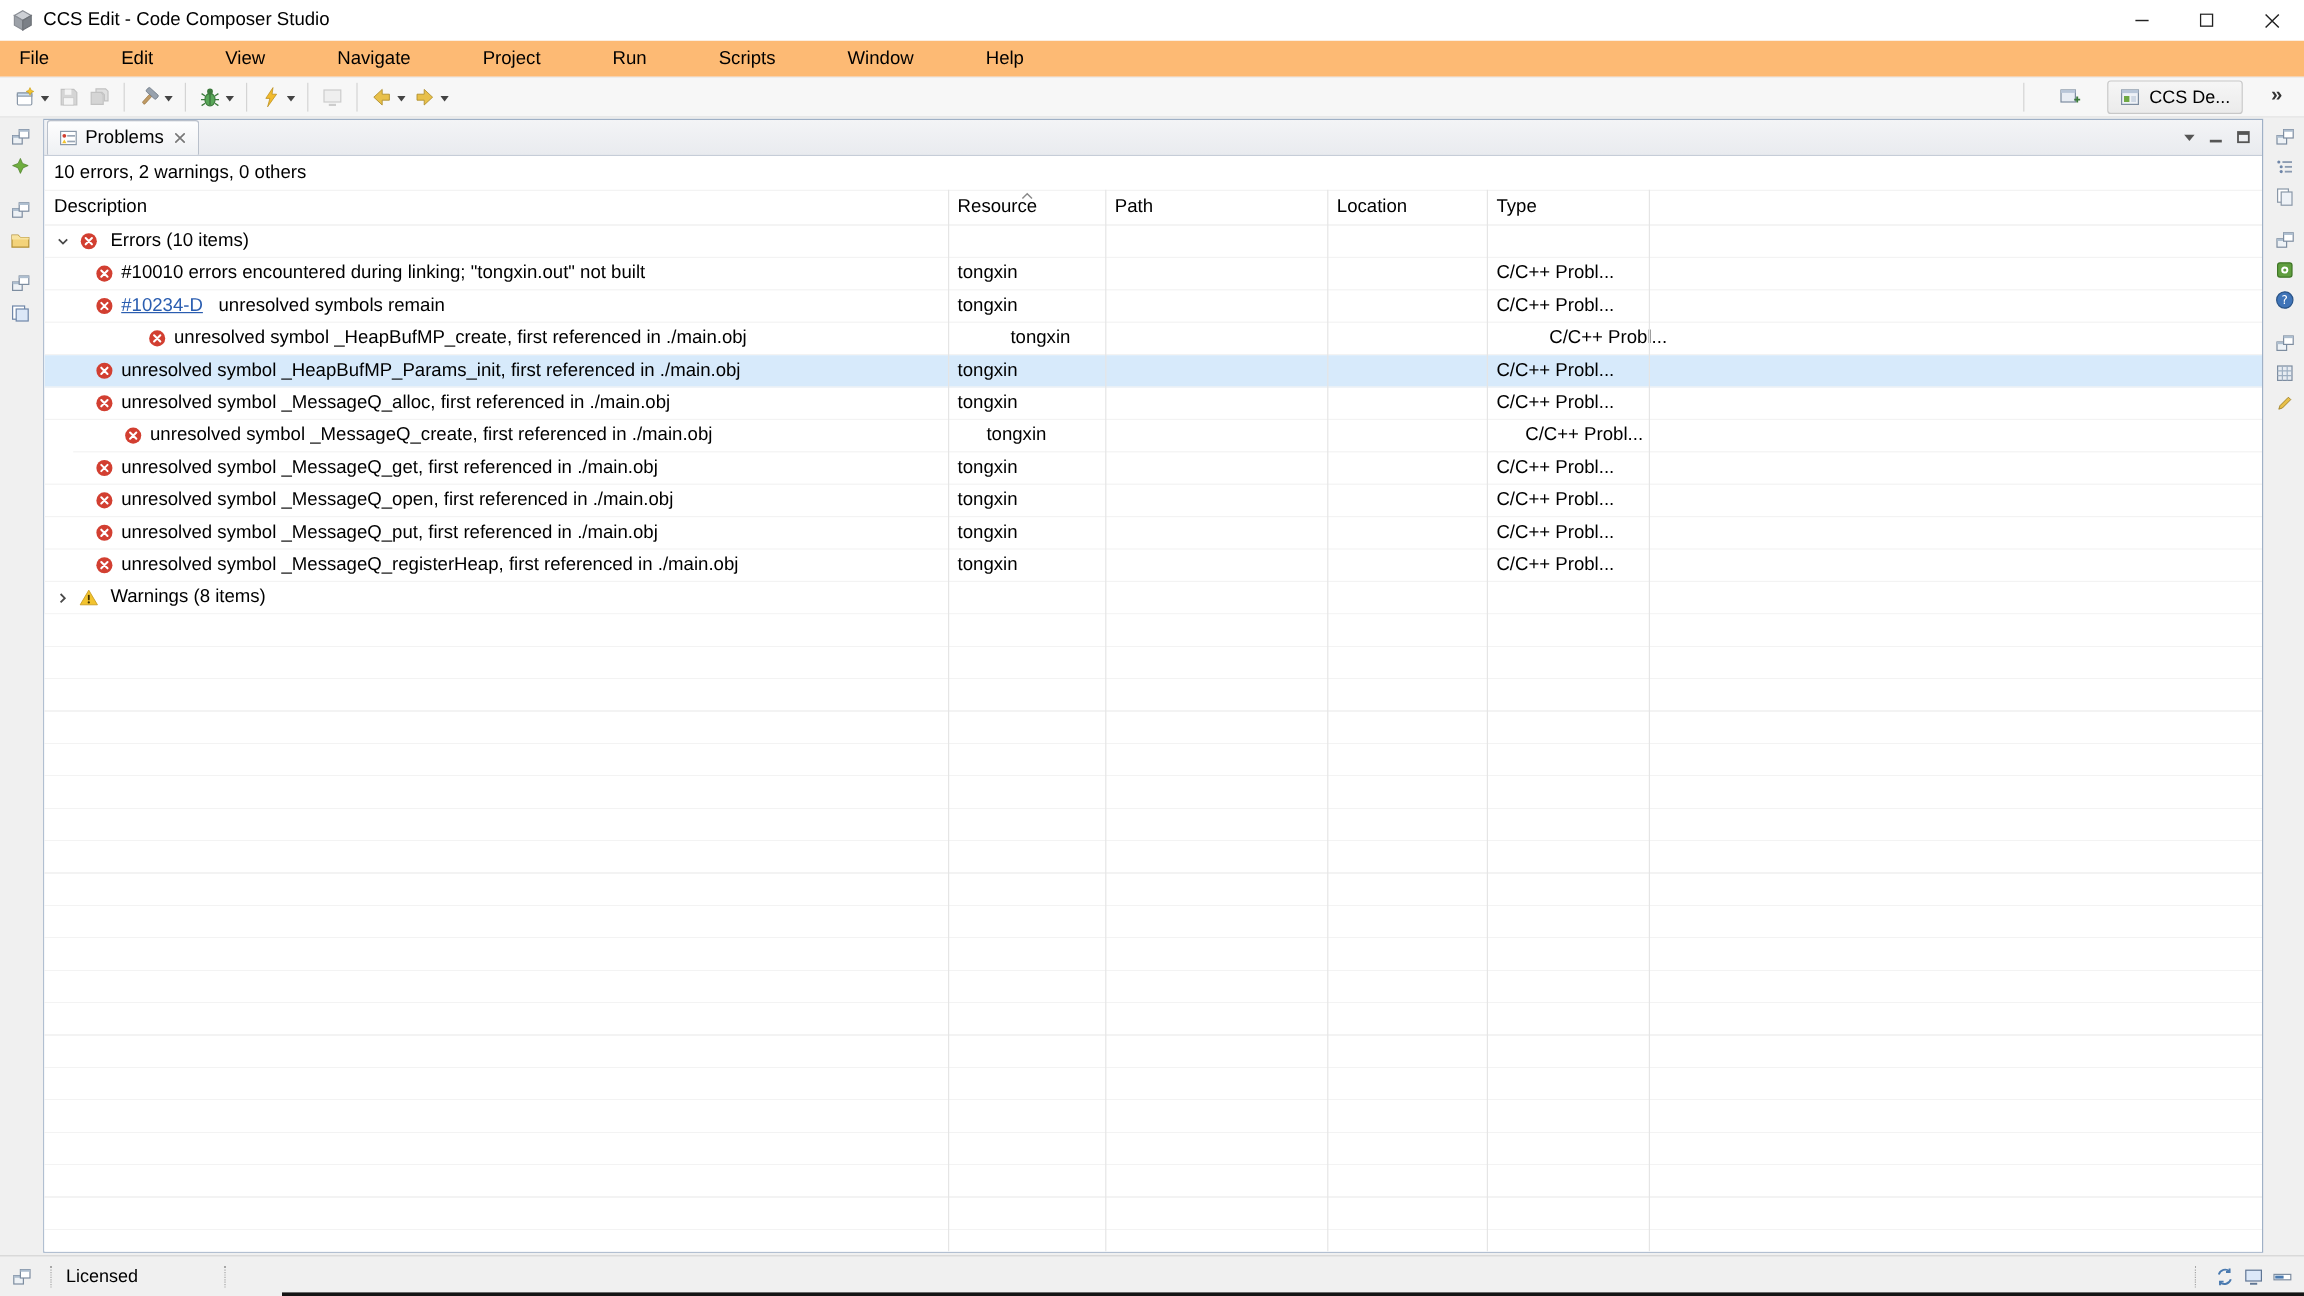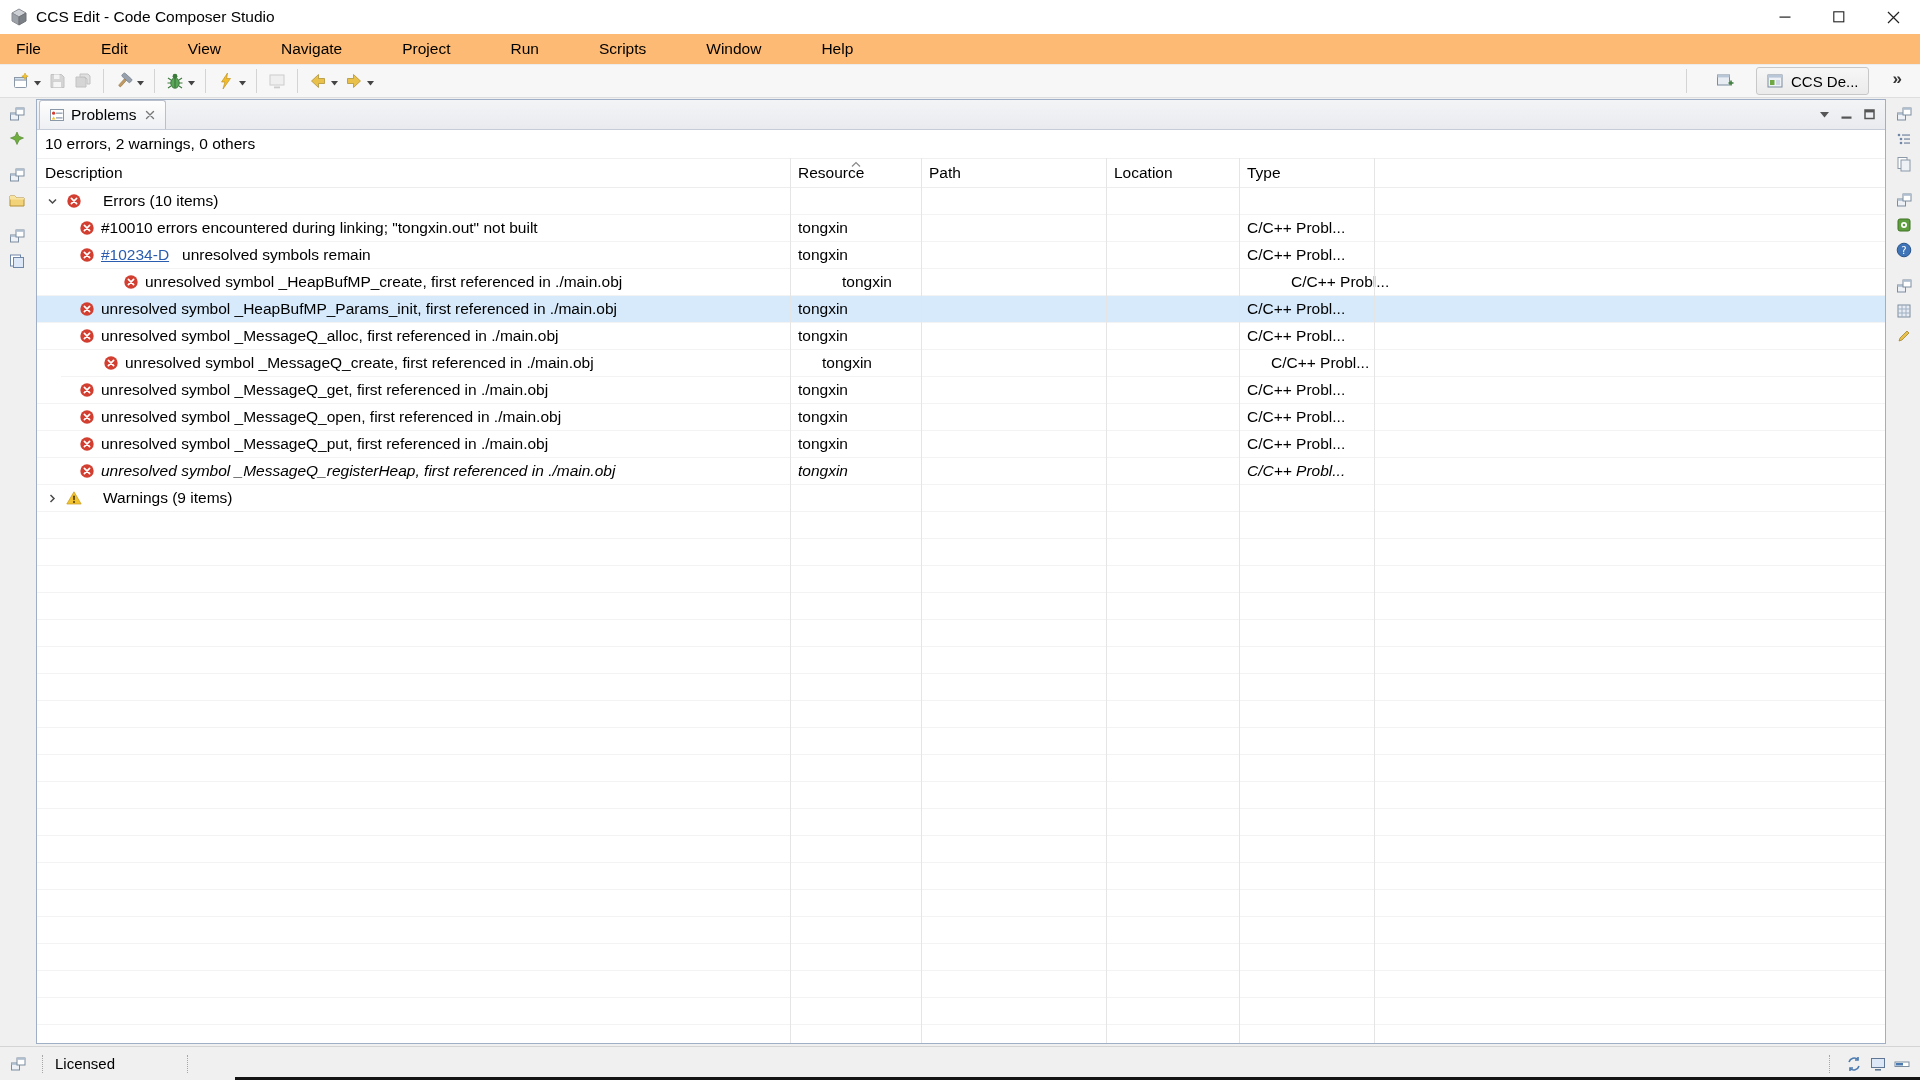--- a/index.html
+++ b/index.html
@@ -55,21 +55,21 @@
   .hcell { position: relative; display: flex; align-items: center; padding-left: 8px; overflow: hidden; white-space: nowrap; }
   .sort-ind { position: absolute; top: 0; left: 50%; transform: translateX(-50%); line-height: 6px; }
 
   .table-body { flex: none; display: flex; flex-direction: column; }
   .row { display: grid; height: 27px; flex: none; border-bottom: 1px solid #f3f3f3; font-size: 15.5px; align-items: center; background: transparent; }
   .row.selected { background: #d7eafb; }
   .cell { padding-left: 8px; white-space: nowrap; overflow: hidden; height: 100%; display: flex; align-items: center; }
   .desc-cell { gap: 6px; }
   .indent { width: 28px; flex: none; }
   .chev { width: 15px; flex: none; display: flex; justify-content: center; }
-  .glabel { margin-left: 15px; }
+  .glabel { margin-left: 4px; }
   .link { color: #2a5db0; text-decoration: underline; margin-right: 7px; }
   .empty-fill { flex: 1; background: repeating-linear-gradient(to bottom, #fff 0px, #fff 26px, #f3f3f3 26px, #f3f3f3 27px); }
 
   
   .statusbar { height: 34px; flex: none; background: #f0f0f0; border-top: 1px solid #d4d4d4; display: flex; align-items: center; font-size: 15px; padding: 0 6px; }
   .sb-sep { height: 18px; border-left: 1px dotted #a6a6a6; margin: 0 12px; }
   .sb-text { width: 120px; }
   .sb-spacer { flex: 1; }
   .taskbar-sliver { position: absolute; left: 235px; right: 0; bottom: 0; height: 3px; background: #141414; }
 </style>
@@ -546,21 +546,21 @@
                   </svg>
                 </span>
                 <span class="dtext">unresolved symbol _MessageQ_put, first referenced in ./main.obj</span>
               </div>
               <div class="cell">tongxin</div>
               <div class="cell"></div>
               <div class="cell"></div>
               <div class="cell">C/C++ Probl...</div>
               <div class="cell"></div>
             </div>
-            <div class="row item-row" style="grid-template-columns: 753px 131px 185px 133px 135px auto; font-style: italic;">
+            <div class="row item-row" style="grid-template-columns: 753px 131px 185px 133px 135px auto;">
               <div class="cell desc-cell">
                 <span class="indent"></span>
                 <span class="ic">
                   <svg width="16" height="16">
                     <circle cx="8" cy="8" r="6.7" fill="#d23f31"></circle>
                     <path d="M5.4 5.4l5.2 5.2M10.6 5.4l-5.2 5.2" stroke="#fff" stroke-width="1.7" stroke-linecap="round"></path>
                   </svg>
                 </span>
                 <span class="dtext">unresolved symbol _MessageQ_registerHeap, first referenced in ./main.obj</span>
               </div>
@@ -577,21 +577,21 @@
                     <path d="M3.5 2l3.5 3.5L3.5 9" fill="none" stroke="#4a4a4a" stroke-width="1.5"></path>
                   </svg>
                 </span>
                 <span class="ic">
                   <svg width="16" height="16">
                     <path d="M8 1.8L15.2 14H.8z" fill="#f2c32e" stroke="#c79a1e" stroke-width=".7"></path>
                     <rect x="7.25" y="5.6" width="1.5" height="4.6" rx=".7" fill="#403000"></rect>
                     <circle cx="8" cy="12" r=".95" fill="#403000"></circle>
                   </svg>
                 </span>
-                <span class="glabel">Warnings (9 items)</span>
+                <span class="glabel">Warnings (8 items)</span>
               </div>
               <div class="cell"></div>
               <div class="cell"></div>
               <div class="cell"></div>
               <div class="cell"></div>
               <div class="cell"></div>
             </div>
           </div>
         <div class="empty-fill"></div>
       <div class="vline" style="left: 753px;"></div>

